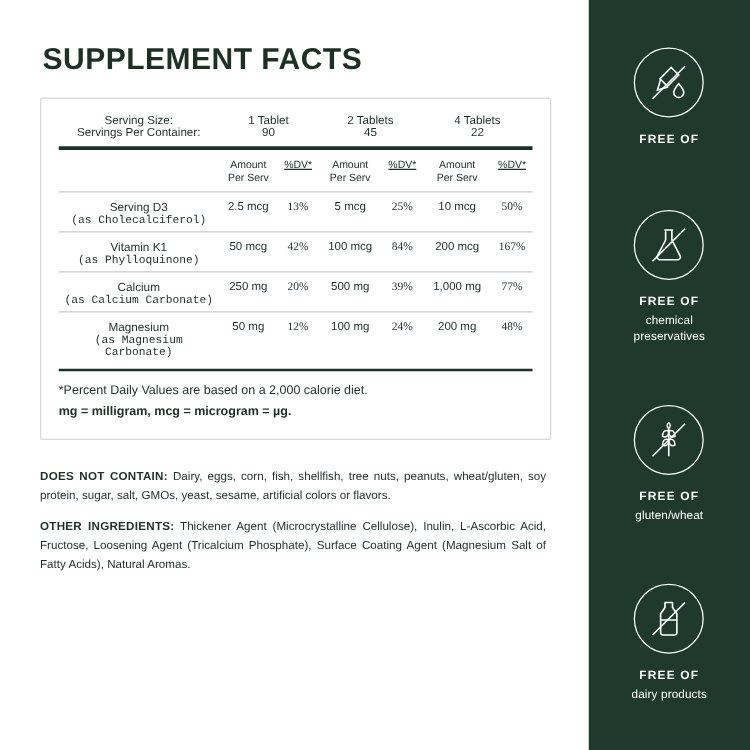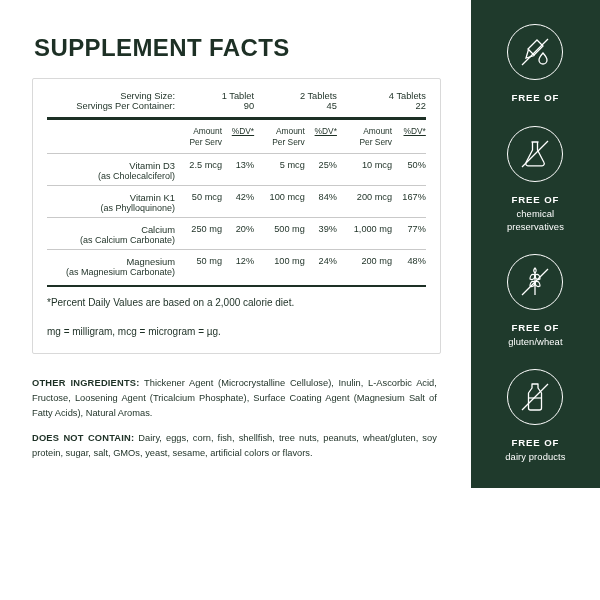--- a/index.html
+++ b/index.html
@@ -43,21 +43,21 @@
   table.facts {
     width: 100%;
     border-collapse: collapse;
     font-size: 9.2px;
     color: #1d3025;
   }
   table.facts td, table.facts th {
     padding: 0;
     vertical-align: top;
     font-weight: normal;
-    text-align: right;
+    text-align: center;
   }
 
   .serv-row td { padding-bottom: 1px; font-size: 9.3px; }
   .serv-label { width: 128px; }
   .col-num { text-align: center; }
 
   .rule-thick { height: 3px; background: #1d3025; }
   .rule-thin  { height: 1px; background: #c9c9c9; }
   .rule-med   { height: 2px; background: #1d3025; }
 
@@ -73,47 +73,47 @@
   }
   .hdr-dv {
     font-size: 8.4px;
     color: #1d3025;
     text-align: left;
     padding-left: 2px;
     text-decoration: underline;
   }
 
   .nutrient-name { font-size: 9.4px; padding-top: 2px; }
-  .nutrient-sub { font-size: 9.0px; padding-left: 11px; padding-bottom: 2px; }
+  .nutrient-sub { font-size: 9.0px; padding-left: 11px; padding-bottom: 2px; font-family: Liberation Mono, monospace; }
   .val { font-size: 9.2px; padding-top: 2px; white-space: nowrap; }
-  .dv  { font-size: 9.2px; padding-top: 2px; padding-left: 2px; white-space: nowrap; }
+  .dv  { font-size: 9.2px; padding-top: 2px; padding-left: 2px; white-space: nowrap; font-family: Liberation Serif, serif; }
 
   .footnote {
     font-size: 10px;
     color: #1d3025;
     margin-top: 8px;
     line-height: 1.5;
   }
-  .footnote .fn2 { margin-top: 14px; display: block; }
+  .footnote .fn2 { margin-top: 2px; display: block; font-weight: bold; }
 
   .other {
     margin-top: 22px;
     font-size: 9.3px;
     color: #1d3025;
     line-height: 1.62;
     text-align: justify;
     padding-right: 4px;
   }
   .other p { margin: 0 0 10px 0; }
   .other b { font-weight: bold; letter-spacing: 0.2px; }
 
   
   .right {
     width: 145px;
-    height: 488px;
+    height: 600px;
     background: #1f3a2c;
     color: #ffffff;
     display: flex;
     flex-direction: column;
     justify-content: space-around;
     align-items: center;
     padding: 14px 0;
   }
   .badge {
     display: flex;
@@ -198,21 +198,21 @@
 
         <tr>
               <td colspan="7">
                 <div class="spacer-6"></div>
                 <div class="rule-thin"></div>
                 <div class="spacer-6"></div>
               </td>
             </tr>
 
         <tr>
-          <td class="nutrient-name">Vitamin D3</td>
+          <td class="nutrient-name">Serving D3</td>
           <td class="val">2.5 mcg</td>
           <td class="dv">13%</td>
           <td class="val">5 mcg</td>
           <td class="dv">25%</td>
           <td class="val">10 mcg</td>
           <td class="dv">50%</td>
         </tr>
         <tr>
           <td class="nutrient-sub">(as Cholecalciferol)</td>
           <td colspan="6"></td>
@@ -291,24 +291,24 @@
         </table>
 
       <div class="footnote">
         <span>*Percent Daily Values are based on a 2,000 calorie diet.</span>
         <span class="fn2">mg = milligram, mcg = microgram = µg.</span>
       </div>
     </div>
 
     <div class="other">
       <p>
-        <b>OTHER INGREDIENTS:</b><span> Thickener Agent (Microcrystalline Cellulose), Inulin, L-Ascorbic Acid, Fructose, Loosening Agent (Tricalcium Phosphate), Surface Coating Agent (Magnesium Salt of Fatty Acids), Natural Aromas.</span>
+        <b>DOES NOT CONTAIN:</b><span> Dairy, eggs, corn, fish, shellfish, tree nuts, peanuts, wheat/gluten, soy protein, sugar, salt, GMOs, yeast, sesame, artificial colors or flavors.</span>
       </p>
       <p>
-        <b>DOES NOT CONTAIN:</b><span> Dairy, eggs, corn, fish, shellfish, tree nuts, peanuts, wheat/gluten, soy protein, sugar, salt, GMOs, yeast, sesame, artificial colors or flavors.</span>
+        <b>OTHER INGREDIENTS:</b><span> Thickener Agent (Microcrystalline Cellulose), Inulin, L-Ascorbic Acid, Fructose, Loosening Agent (Tricalcium Phosphate), Surface Coating Agent (Magnesium Salt of Fatty Acids), Natural Aromas.</span>
       </p>
     </div>
   </div>
 
   <div class="right">
 
     <div class="badge">
       <div class="circle">
         <svg width="38" height="38" viewBox="0 0 38 38">
           <path d="M21 7 l6 6 -9 9 -6 -6 z" fill="none" stroke="#ffffff" stroke-width="1.3"></path>

